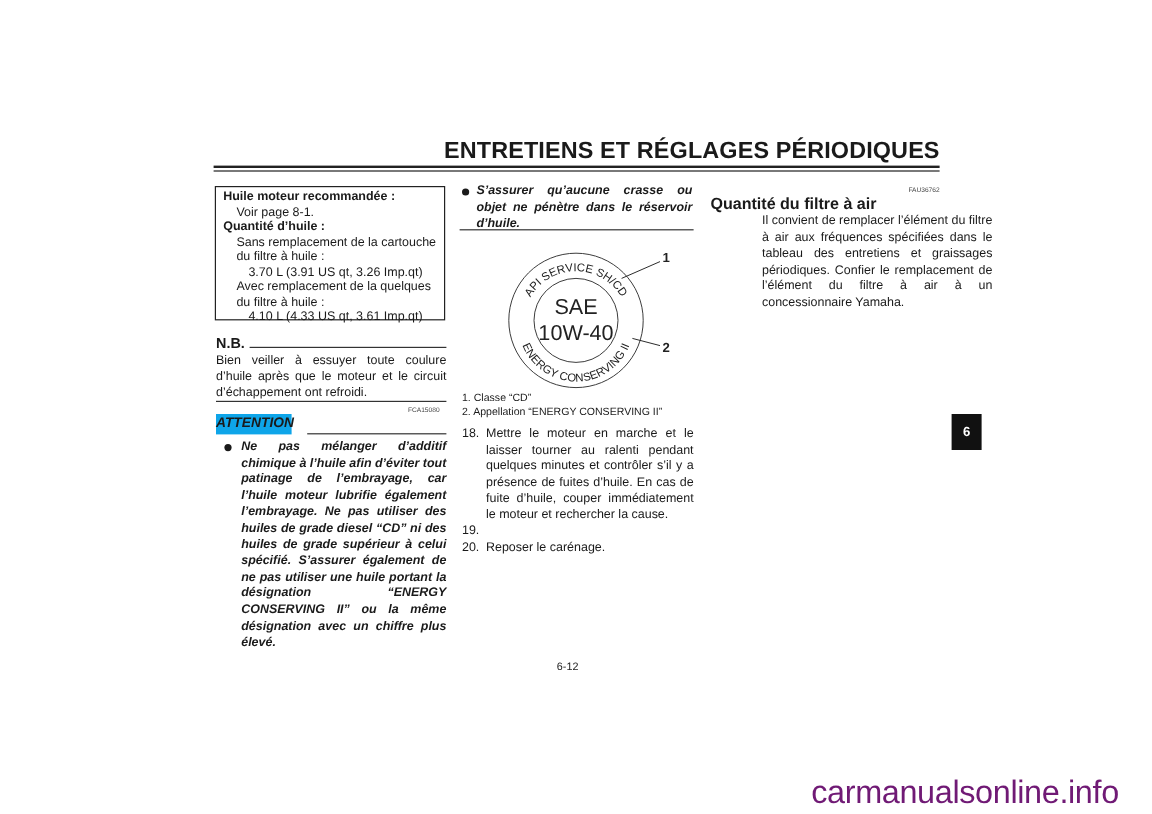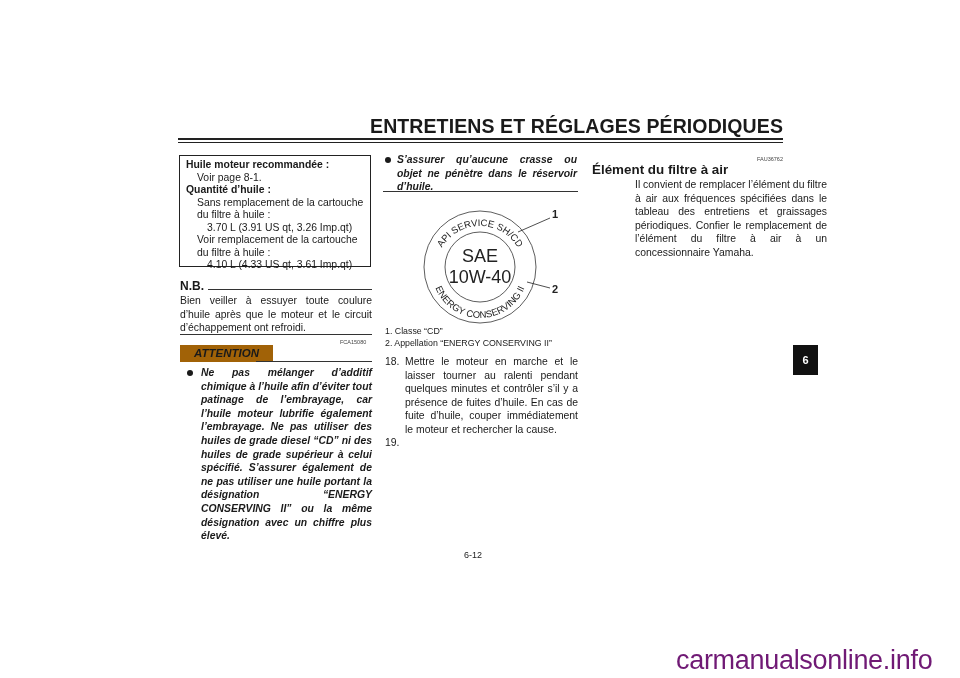--- a/index.html
+++ b/index.html
@@ -12,21 +12,21 @@
     .spec-box { left:179px; top:155px; width:192px; height:112px; border:1px solid #222; box-sizing:border-box; padding:3px 0 0 6px; font-size:10.4px; line-height:12.5px; }
     .spec-box .lbl { font-weight:bold; }
     .i1 { padding-left:11px; }
     .i2 { padding-left:21px; }
     .nb-head { left:180px; top:279px; font-weight:bold; font-size:12px; }
     .nb-line { left:208px; top:289px; width:164px; height:1px; background:#333; }
     .nb-text { left:180px; top:294px; width:192px; font-size:10.4px; line-height:13.5px; text-align:justify; }
     .nb-end { left:180px; top:334px; width:192px; height:1px; background:#333; }
     .code { font-size:5.5px; color:#444; }
     .att-code { left:340px; top:339px; }
-    .att-badge { left:180px; top:345px; width:93px; height:17px; background:#a16207; font-weight:bold; font-style:italic; font-size:11.5px; line-height:17px; text-align:center; }
+    .att-badge { left:180px; top:345px; width:63px; height:17px; background:#0ea5e9; font-weight:bold; font-style:italic; font-size:11.5px; line-height:17px; text-align:center; }
     .att-line { left:256px; top:361px; width:116px; height:1px; background:#333; }
     .bullet-text { font-weight:bold; font-size:10.4px; line-height:13.6px; text-align:justify;font-style:italic; }
     .att-bullet { left:201px; top:366px; width:171px; }
     .dot { width:6px; height:6px; background:#1a1a1a; border-radius:50%; }
     .att-dot { left:187px; top:370px; }
     .mid-bullet { left:397px; top:153px; width:180px; }
     .mid-dot { left:385px; top:157px; }
     .mid-rule { left:383px; top:191px; width:195px; height:1px; background:#333; }
     .fig { left:420px; top:210px; width:170px; height:120px; }
     .fig-num { font-size:11px; font-weight:bold; }
@@ -49,21 +49,21 @@
 <div class="abs rule1"></div>
 <div class="abs rule2"></div>
 
 <div class="abs spec-box">
   <div class="lbl">Huile moteur recommandée :</div>
   <div class="i1">Voir page 8-1.</div>
   <div class="lbl">Quantité d’huile :</div>
   <div class="i1">Sans remplacement de la cartouche</div>
   <div class="i1">du filtre à huile :</div>
   <div class="i2">3.70 L (3.91 US qt, 3.26 Imp.qt)</div>
-  <div class="i1">Voir remplacement de la cartouche</div>
+  <div class="i1">Avec remplacement de la quelques</div>
   <div class="i1">du filtre à huile :</div>
   <div class="i2">4.10 L (4.33 US qt, 3.61 Imp.qt)</div>
 </div>
 
 <div class="abs nb-head">N.B.</div>
 <div class="abs nb-line"></div>
 <div class="abs nb-text">Bien veiller à essuyer toute coulure d’huile après que le moteur et le circuit d’échappement ont refroidi.</div>
 <div class="abs nb-end"></div>
 
 <div class="abs code att-code">FCA15080</div>
@@ -101,21 +101,25 @@
 </div>
 
 <div class="abs steps">
   <div class="step">
       <span class="n">18.</span>
       <span class="t">Mettre le moteur en marche et le laisser tourner au ralenti pendant quelques minutes et contrôler s’il y a présence de fuites d’huile. En cas de fuite d’huile, couper immédiatement le moteur et rechercher la cause.</span>
     </div>
   <div class="step">
       <span class="n">19.</span>
     </div>
+  <div class="step">
+      <span class="n">20.</span>
+      <span class="t">Reposer le carénage.</span>
+    </div>
 </div>
 
 <div class="abs code sec-code">FAU36762</div>
-<div class="abs sec-title">Élément du filtre à air</div>
+<div class="abs sec-title">Quantité du filtre à air</div>
 <div class="abs sec-body">Il convient de remplacer l’élément du filtre à air aux fréquences spécifiées dans le tableau des entretiens et graissages périodiques. Confier le remplacement de l’élément du filtre à air à un concessionnaire Yamaha.</div>
 
 <div class="abs tab">6</div>
 <div class="abs page-num">6-12</div>
 <div class="abs watermark">carmanualsonline.info</div>
 
 </body></html>

